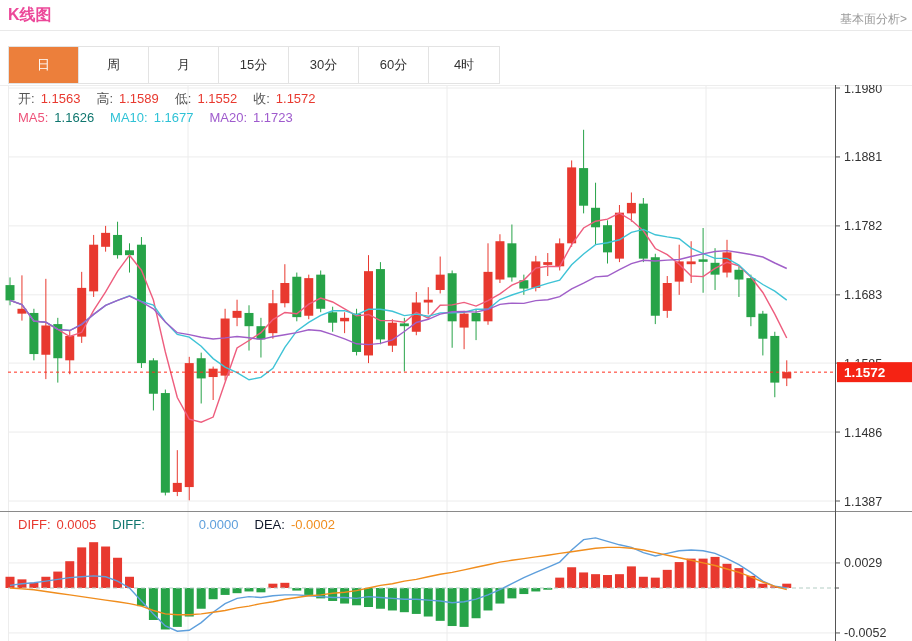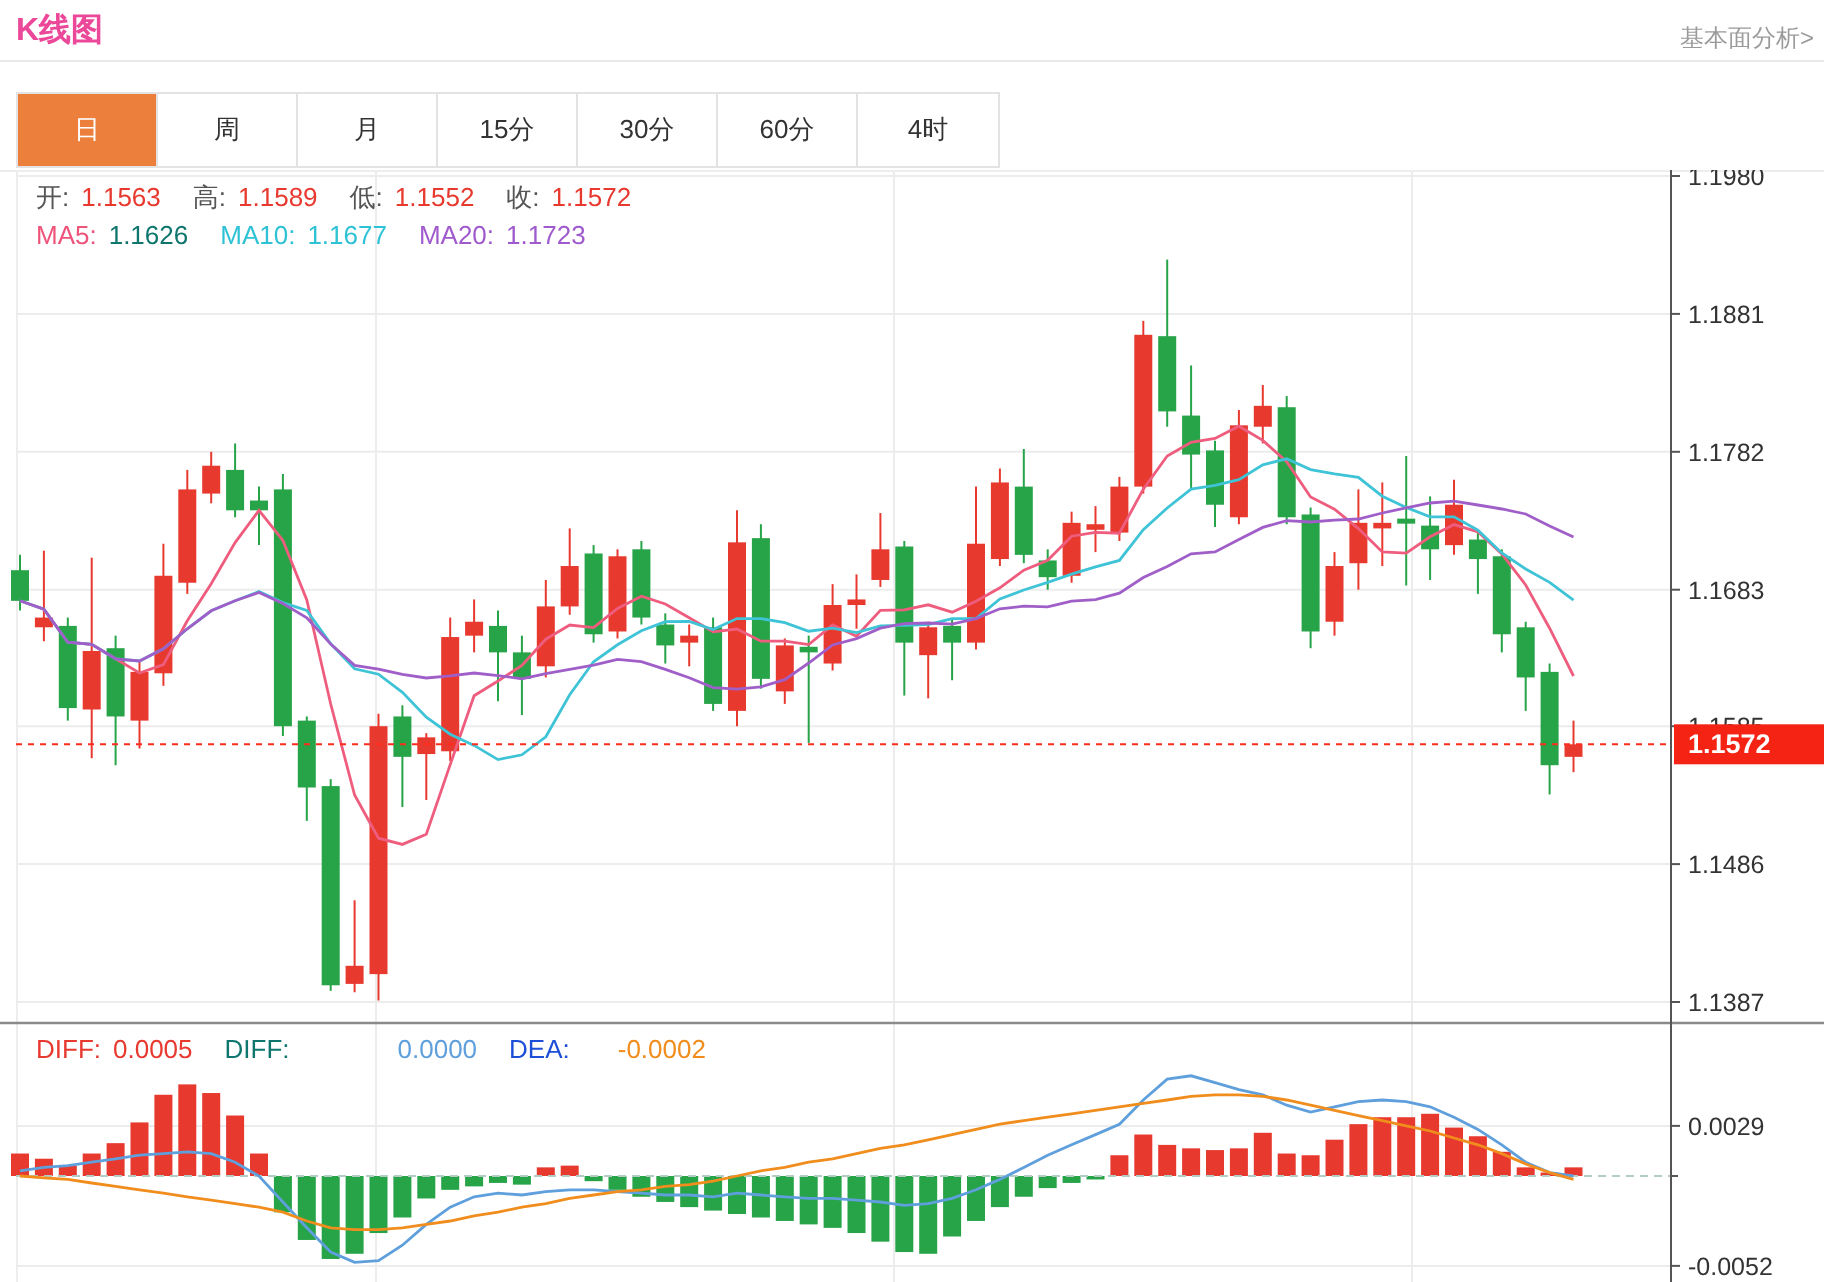--- a/index.html
+++ b/index.html
@@ -32,21 +32,21 @@
     <div class="tab">周</div>
     <div class="tab">月</div>
     <div class="tab">15分</div>
     <div class="tab">30分</div>
     <div class="tab">60分</div>
     <div class="tab">4时</div>
   </div>
 
 <div id="legend-ohlc" class="legend"><span style="color: rgb(85, 85, 85);">开:</span><span class="val" style="color: rgb(232, 57, 47);">1.1563</span><span style="color: rgb(85, 85, 85);">高:</span><span class="val" style="color: rgb(232, 57, 47);">1.1589</span><span style="color: rgb(85, 85, 85);">低:</span><span class="val" style="color: rgb(232, 57, 47);">1.1552</span><span style="color: rgb(85, 85, 85);">收:</span><span class="val" style="color: rgb(232, 57, 47);">1.1572</span></div>
 <div id="legend-ma" class="legend"><span style="color: rgb(238, 83, 122);">MA5:</span><span class="val" style="color: #0f766e;">1.1626</span><span style="color: rgb(47, 194, 214);">MA10:</span><span class="val" style="color: rgb(47, 194, 214);">1.1677</span><span style="color: rgb(159, 91, 205);">MA20:</span><span class="val" style="color: rgb(159, 91, 205);">1.1723</span></div>
-<div id="legend-macd" class="legend"><span style="color: rgb(232, 57, 47);">DIFF:</span><span class="val" style="color: rgb(232, 57, 47);">0.0005</span><span style="color: #0f766e;">DIFF:</span><span class="val" style="color: rgb(94, 159, 220); margin-left: 48px;">0.0000</span><span style="color: #1d4ed8;">DEA:</span><span class="val" style="color: rgb(240, 141, 29); margin-left: 18px;">-0.0002</span></div>
+<div id="legend-macd" class="legend"><span style="color: rgb(232, 57, 47);">DIFF:</span><span class="val" style="color: rgb(232, 57, 47);">0.0005</span><span style="color: #0f766e;">DIFF:</span><span class="val" style="color: rgb(94, 159, 220); margin-left: 48px;">0.0000</span><span style="color: #0f172a;">DEA:</span><span class="val" style="color: rgb(240, 141, 29);">-0.0002</span></div>
 
 <svg id="chart" width="912" height="556">
     <g>
       <line x1="8" y1="3" x2="835" y2="3" stroke="#ececec" stroke-width="1"></line>
       <line x1="8" y1="71.94940978077587" x2="835" y2="71.94940978077587" stroke="#ececec" stroke-width="1"></line>
       <line x1="8" y1="140.89881956155173" x2="835" y2="140.89881956155173" stroke="#ececec" stroke-width="1"></line>
       <line x1="8" y1="209.84822934232758" x2="835" y2="209.84822934232758" stroke="#ececec" stroke-width="1"></line>
       <line x1="8" y1="278.10118043844767" x2="835" y2="278.10118043844767" stroke="#ececec" stroke-width="1"></line>
       <line x1="8" y1="347.0505902192235" x2="835" y2="347.0505902192235" stroke="#ececec" stroke-width="1"></line>
       <line x1="8" y1="415.9999999999994" x2="835" y2="415.9999999999994" stroke="#ececec" stroke-width="1"></line>

